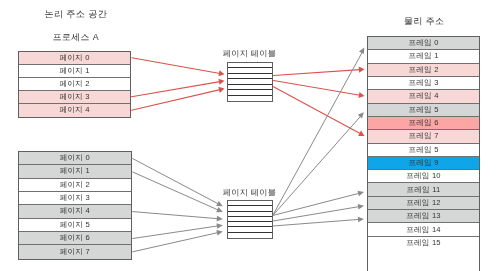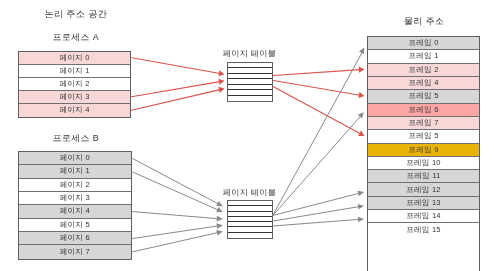--- a/index.html
+++ b/index.html
@@ -12,21 +12,20 @@
   .ptrow{box-sizing:border-box;border-bottom:1px solid #333;}
   .ptrow:last-child{border-bottom:none;}
   svg.arrows{position:absolute;left:0;top:0;width:497px;height:271px;overflow:visible;}
 </style>
 </head>
 <body>
 
 <div id="stage">
   <div class="lbl" id="lbl-pa" style="left: 52.8px; top: 31px; font-size: 8.9px;">프로세스 A</div>
   <div class="lbl" id="lbl-logical" style="left: 44.5px; top: 8px; font-size: 9.2px; letter-spacing: 0.3px;">논리 주소 공간</div>
-  <div class="lbl" id="lbl-pb" style="left: 52.8px; top: 132px; font-size: 8.9px;">프로세스 B</div>
   <div class="lbl" id="lbl-pt1" style="left: 222.8px; top: 47.8px; font-size: 8.2px; letter-spacing: 0.3px;">페이지 테이블</div>
   <div class="lbl" id="lbl-pt2" style="left: 222.8px; top: 186.8px; font-size: 8.2px; letter-spacing: 0.3px;">페이지 테이블</div>
   <div class="lbl" id="lbl-phys" style="left: 404px; top: 15px; font-size: 9px;">물리 주소</div>
 
   <div class="tbl" id="tbl-a" style="left: 18px; top: 50.5px; width: 113px; height: 67px;">
       <div class="row" style="height: 13px; background: rgb(247, 216, 214);">
         <span>페이지 0</span>
       </div>
       <div class="row" style="height: 13px; background: rgb(255, 255, 255);">
         <span>페이지 1</span>
@@ -70,36 +69,39 @@
   <div class="tbl" id="tbl-phys" style="left: 367px; top: 36px; width: 113px; height: 236px;">
       <div class="row" style="height: 13.3125px; background: rgb(212, 215, 213);">
         <span>프레임 0</span>
       </div>
       <div class="row" style="height: 13.3125px; background: rgb(255, 255, 255);">
         <span>프레임 1</span>
       </div>
       <div class="row" style="height: 13.3125px; background: rgb(247, 216, 214);">
         <span>프레임 2</span>
       </div>
+      <div class="row" style="height: 13.3125px; background: rgb(255, 255, 255);">
+        <span>프레임 3</span>
+      </div>
       <div class="row" style="height: 13.3125px; background: rgb(247, 216, 214);">
         <span>프레임 4</span>
       </div>
       <div class="row" style="height: 13.3125px; background: rgb(212, 215, 213);">
         <span>프레임 5</span>
       </div>
       <div class="row" style="height: 13.3125px; background: #fca5a5;">
         <span>프레임 6</span>
       </div>
       <div class="row" style="height: 13.3125px; background: rgb(247, 216, 214);">
         <span>프레임 7</span>
       </div>
       <div class="row" style="height: 13.3125px; background: rgb(255, 255, 255);">
         <span>프레임 5</span>
       </div>
-      <div class="row" style="height: 13.3125px; background: #eab308;">
+      <div class="row" style="height: 13.3125px; background: #0ea5e9;">
         <span>프레임 9</span>
       </div>
       <div class="row" style="height: 13.3125px; background: rgb(255, 255, 255);">
         <span>프레임 10</span>
       </div>
       <div class="row" style="height: 13.3125px; background: rgb(212, 215, 213);">
         <span>프레임 11</span>
       </div>
       <div class="row" style="height: 13.3125px; background: rgb(212, 215, 213); text-align: center;">
         <span>프레임 12</span>

